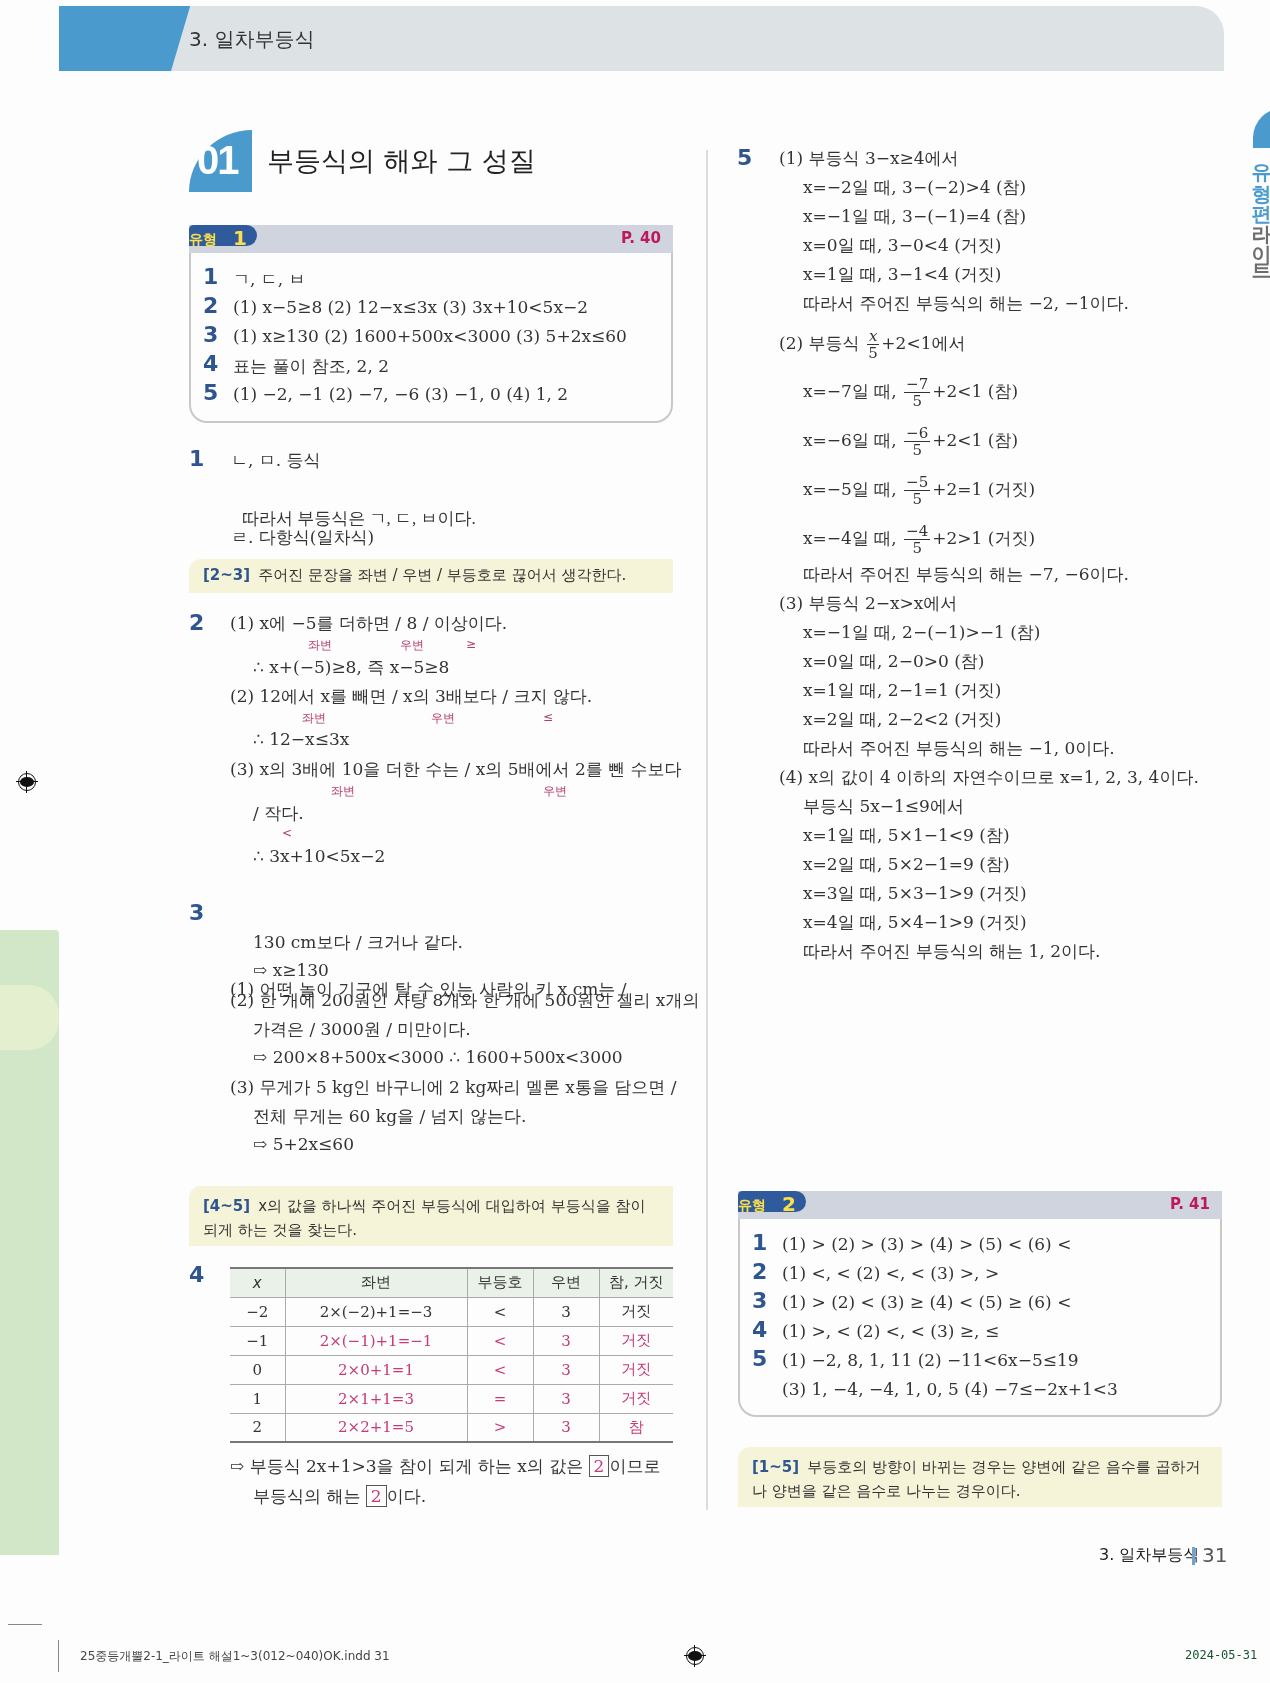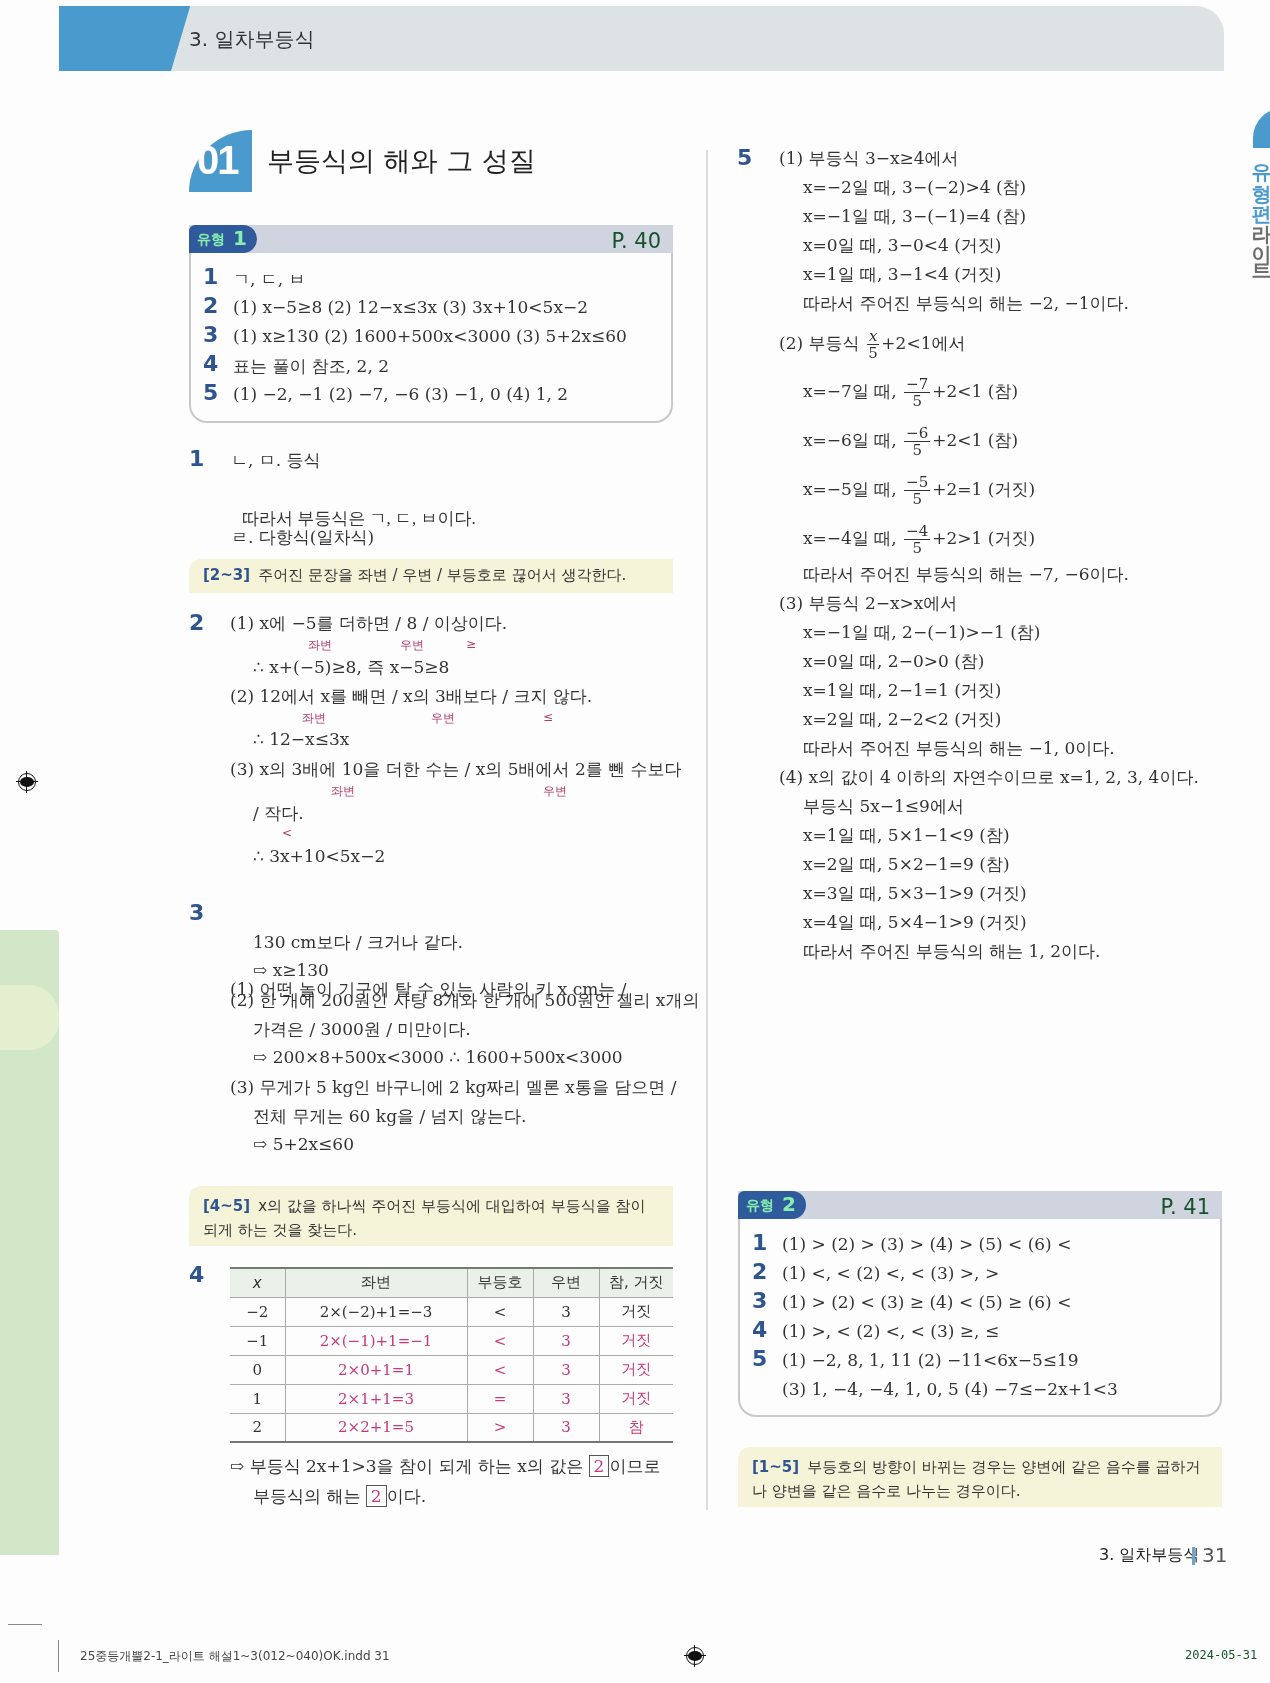--- a/index.html
+++ b/index.html
@@ -31,23 +31,23 @@
 
   
   .col-divider { position: absolute; left: 706px; top: 150px; width: 2px; height: 1360px; background: #dcdcdc; }
   .sec-badge-wrap { position: absolute; left: 189px; top: 130px; width: 63px; height: 62px; overflow: hidden; }
   .sec-badge-shape { position: absolute; left: 0; top: 0; width: 126px; height: 124px; background: #4a9ace; border-radius: 50%; }
   .sec-badge-num { position: absolute; left: 197px; top: 138px; font-family: Liberation Sans, sans-serif; font-size: 40px; font-weight: bold; color: #fff; letter-spacing: -2px; }
   .sec-title { position: absolute; left: 267px; top: 143px; font-family: "DejaVu Sans", sans-serif; font-size: 27px; color: #222; }
 
   
   .type-bar { position: absolute; height: 28px; background: #cfd4df; }
-  .type-pill { position: absolute; left: 0; top: 0; height: 28px; width: 68px; background: #2f5b9c; border-radius: 6px 14px 14px 0; color: #86efac; font-family: "DejaVu Sans", sans-serif; font-size: 14px; font-weight: bold; line-height: 28px; padding-left: 8px; }
+  .type-pill { position: absolute; left: 0; top: 0; height: 21px; width: 68px; background: #2f5b9c; border-radius: 6px 14px 14px 0; color: #fde047; font-family: "DejaVu Sans", sans-serif; font-size: 14px; font-weight: bold; line-height: 28px; }
   .type-pill .num { position: absolute; left: 44px; top: -1px; font-size: 20px; }
-  .type-page { position: absolute; right: 12px; top: 4px; font-family: "DejaVu Sans", sans-serif; font-size: 21px; font-weight: normal; color: #14532d; }
+  .type-page { position: absolute; right: 12px; top: 4px; font-family: "DejaVu Sans", sans-serif; font-size: 15px; font-weight: bold; color: #be185d; }
 
   .ans-box { position: absolute; border-bottom: 2px solid #c8c8c8; border-left: 2px solid #c8c8c8; border-right: 2px solid #c8c8c8; border-radius: 0 0 18px 18px; border-top: none; }
 
   .qnum { position: absolute; font-family: "DejaVu Sans", sans-serif; font-weight: bold; color: #2f5590; font-size: 22px; }
   .line { position: absolute; font-size: 17px; color: #333; white-space: nowrap; }
   .ital { font-style: italic; }
   .red { color: #c53a78; }
   .lbl { position: absolute; font-family: "DejaVu Sans", sans-serif; font-size: 12px; color: #b23a6a; white-space: nowrap; }
 
   .tip-box { position: absolute; background: #f6f4d8; border-radius: 12px 0 0 0; padding: 8px 14px; font-family: "DejaVu Sans", sans-serif; font-size: 15px; color: #333; line-height: 24px; }

